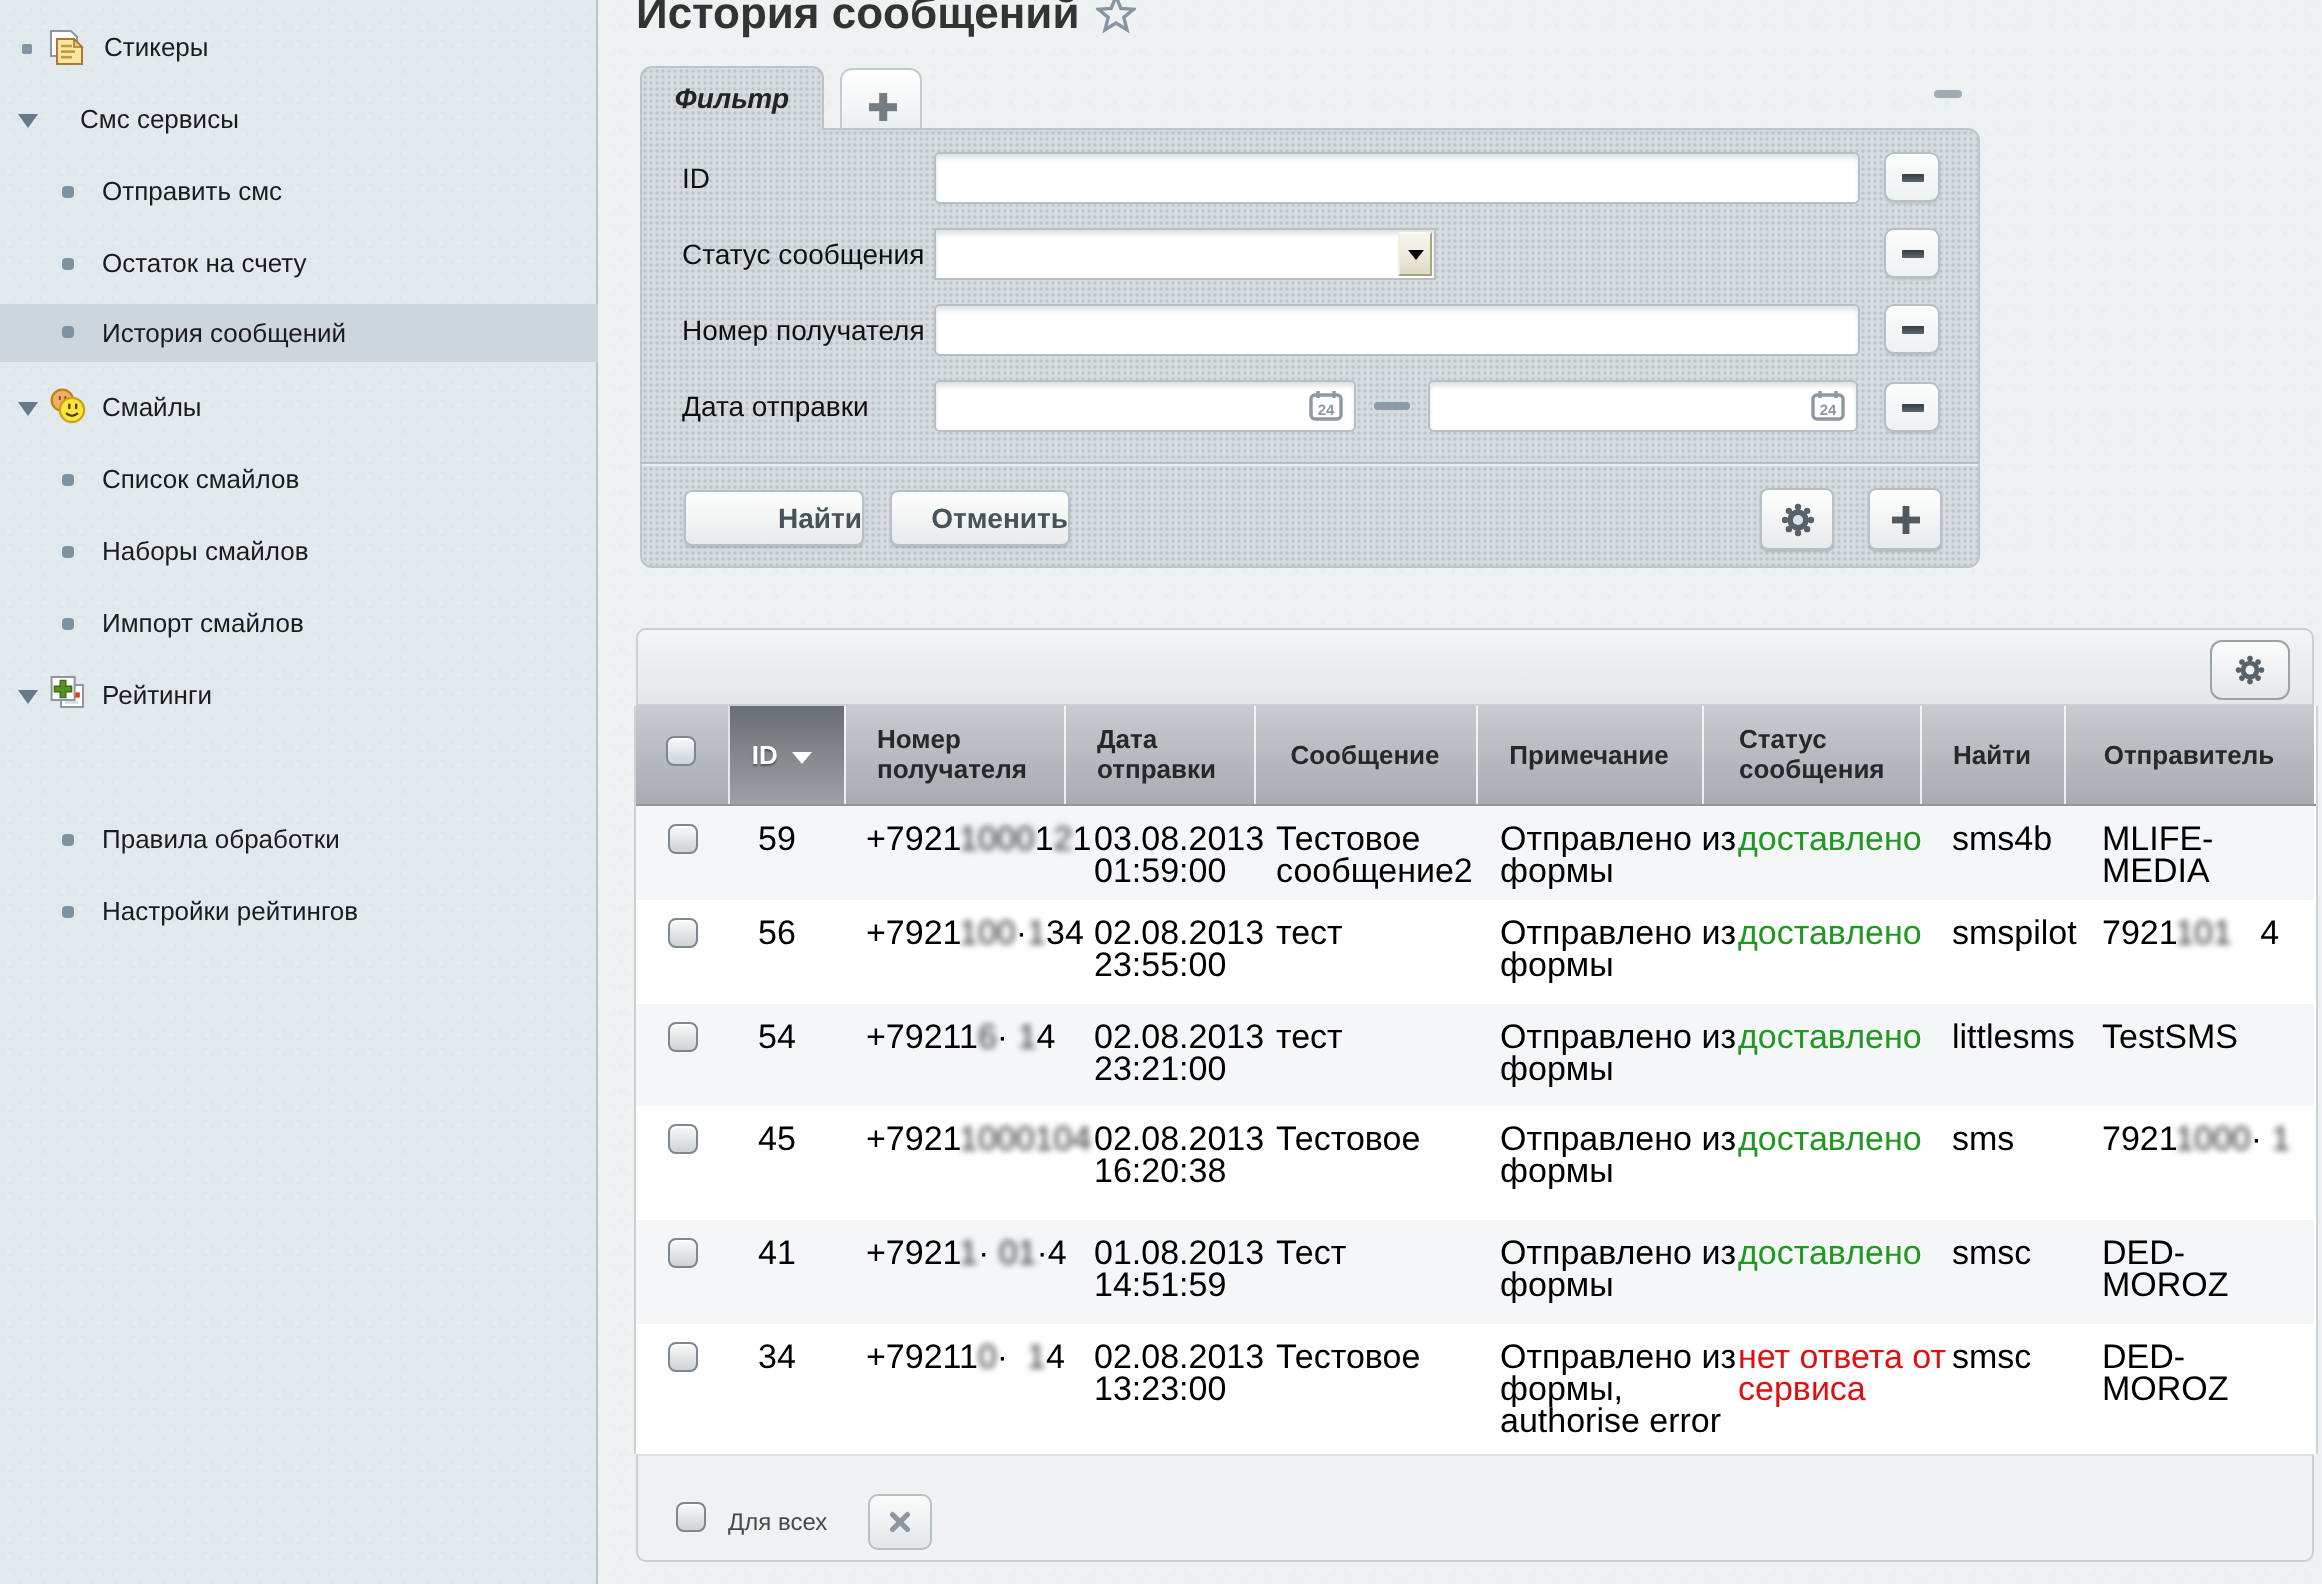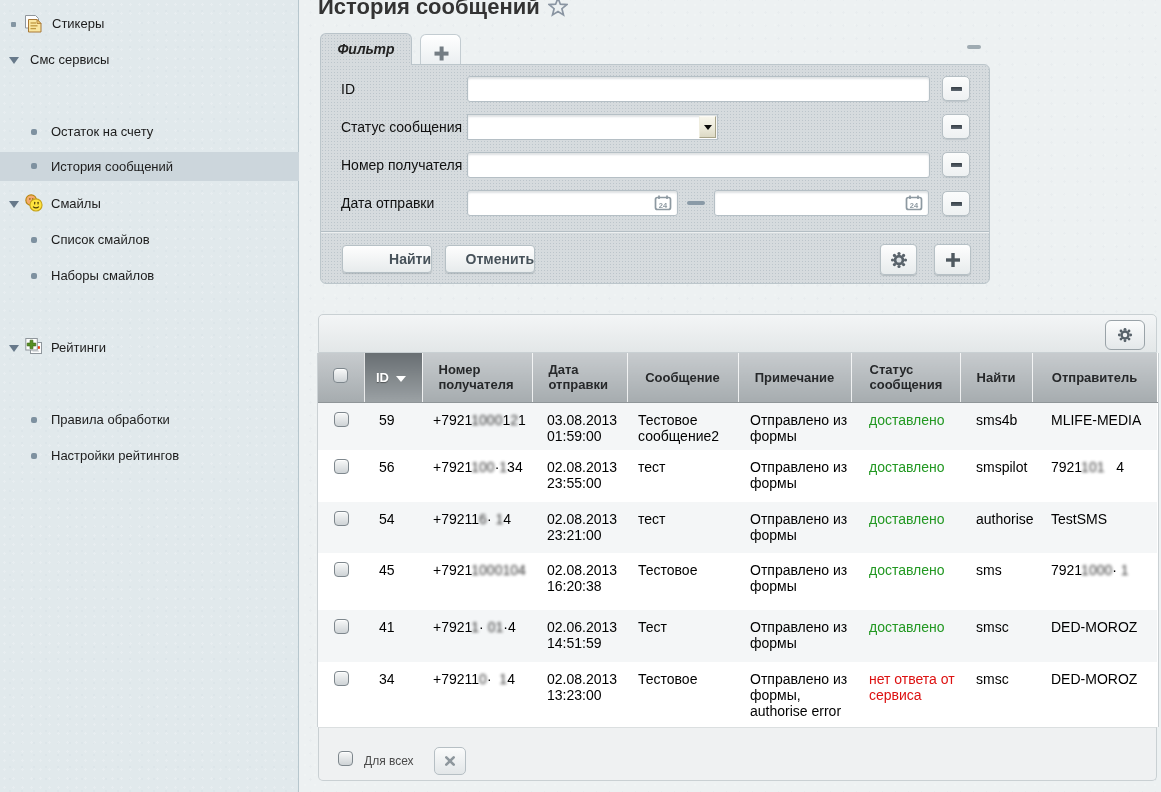--- a/index.html
+++ b/index.html
@@ -126,21 +126,21 @@
   td.c6 { padding-left:12px; }
   td.c7 { padding-left:18px; }
   td.c8 { padding-left:16px; }
   td.c9 { padding-left:19px; }
   th.cb, td.cb { text-align:center; padding:9px 0; }
   th.idc {
     background:linear-gradient(#686e72,#9ba1a4); color:#fff; text-align:center; padding-left:0;
     text-shadow:0 1px 1px rgba(0,0,0,.4);
   }
   td {
-    font-size:14px; color:#000; padding:9px 6px 4px 12px; vertical-align:top;
+    font-size:17px; color:#000; padding:9px 6px 4px 12px; vertical-align:top;
     line-height:16px;
   }
   tr.odd td { background:#f4f6f7; }
   tr.even td { background:#fff; }
   td.idc { text-align:left; padding-left:15px; }
   .ok { color:#229822; }
   .err { color:#dd1111; }
   .gfoot {
     height:54px; background:#eff1f2; border:1px solid #c9d0d3; border-top:1px solid #dbdfe0;
     border-radius:0 0 5px 5px; position:relative;
@@ -169,21 +169,25 @@
       <path d="M3.5 4.5 h8.5 l4 4 v8.5 h-12.5 z" fill="#f9e6a0" stroke="#a87836"></path>
       <path d="M12 4.5 l4 4 h-4 z" fill="#edcc6e" stroke="#a87836" stroke-width="0.8"></path>
       <line x1="5.5" y1="8" x2="11" y2="8" stroke="#c09a42" stroke-width="1.3"></line>
       <line x1="5.5" y1="10.8" x2="12.5" y2="10.8" stroke="#c09a42" stroke-width="1.3"></line>
       <line x1="5.5" y1="13.6" x2="11" y2="13.6" stroke="#c09a42" stroke-width="1.3"></line>
     </svg>
     <span class="txt" style="left:52px;">Стикеры</span>
   </div>
   <div class="mi" style="top:42px;">
       <span class="tri"></span>
-      <span class="txt" style="left:30px;">Смс сервисы</span>
+      <span class="txt" style="left:40px;">Смс сервисы</span>
+    </div>
+  <div class="mi" style="top:78px;">
+      <span class="bullet"></span>
+      <span class="txt" style="left:51px;">Отправить смс</span>
     </div>
   <div class="mi" style="top:114px;">
       <span class="bullet"></span>
       <span class="txt" style="left:51px;">Остаток на счету</span>
     </div>
   <div class="mi sel" style="top:152px;">
       <span class="bullet" style="top:11px;"></span>
       <span class="txt" style="left:51px;top:7px;">История сообщений</span>
     </div>
   <div class="mi" style="top:186px;">
@@ -199,20 +203,24 @@
     </svg>
     <span class="txt" style="left:51px;">Смайлы</span>
   </div>
   <div class="mi" style="top:222px;">
       <span class="bullet"></span>
       <span class="txt" style="left:51px;">Список смайлов</span>
     </div>
   <div class="mi" style="top:258px;">
       <span class="bullet"></span>
       <span class="txt" style="left:51px;">Наборы смайлов</span>
+    </div>
+  <div class="mi" style="top:294px;">
+      <span class="bullet"></span>
+      <span class="txt" style="left:51px;">Импорт смайлов</span>
     </div>
   <div class="mi" style="top:330px;">
     <span class="tri"></span>
     <svg class="mico" style="top:8px;" width="18" height="18" viewBox="0 0 18 18">
       <rect x="5.5" y="4.5" width="11" height="11" fill="#fdfdfd" stroke="#8f969c"></rect>
       <rect x="12.3" y="8.2" width="2.6" height="2.6" fill="#e23b10"></rect>
       <line x1="7.5" y1="13.2" x2="14" y2="13.2" stroke="#d5d9db" stroke-width="1.3"></line>
       <rect x="0.8" y="0.5" width="11.5" height="11.5" fill="#fdfdfd" stroke="#8f969c"></rect>
       <g fill="#579023" stroke="#3f6b17" stroke-width="0.7">
         <path d="M5.1 2.2 h2.8 v2.9 h2.9 v2.8 h-2.9 v2.9 h-2.8 v-2.9 h-2.9 v-2.8 h2.9 z"></path>
@@ -377,39 +385,39 @@
       <td class="c9">7921<span class="cens">101</span>&nbsp;&nbsp;&nbsp;4</td>
     </tr>
     <tr class="odd" style="height:51px;">
       <td class="cb"><span class="chk"></span></td>
       <td class="idc">54</td>
       <td class="c3">+79211<span class="cens">6</span>·&nbsp;<span class="cens">1</span>4</td>
       <td class="c4">02.08.2013 23:21:00</td>
       <td class="c5">тест</td>
       <td class="c6">Отправлено&nbsp;из формы</td>
       <td class="ok c7">доставлено</td>
-      <td class="c8">authorise</td>
+      <td class="c8">littlesms</td>
       <td class="c9">TestSMS</td>
     </tr>
     <tr class="even" style="height:57px;">
       <td class="cb"><span class="chk"></span></td>
       <td class="idc">45</td>
       <td class="c3">+7921<span class="cens">1000104</span></td>
       <td class="c4">02.08.2013 16:20:38</td>
       <td class="c5">Тестовое</td>
       <td class="c6">Отправлено&nbsp;из формы</td>
       <td class="ok c7">доставлено</td>
       <td class="c8">sms</td>
       <td class="c9">7921<span class="cens">1000</span>·&nbsp;<span class="cens">1</span></td>
     </tr>
     <tr class="odd" style="height:52px;">
       <td class="cb"><span class="chk"></span></td>
       <td class="idc">41</td>
       <td class="c3">+7921<span class="cens">1</span>·&nbsp;<span class="cens">01</span>·4</td>
-      <td class="c4">02.06.2013 14:51:59</td>
+      <td class="c4">01.08.2013 14:51:59</td>
       <td class="c5">Тест</td>
       <td class="c6">Отправлено&nbsp;из формы</td>
       <td class="ok c7">доставлено</td>
       <td class="c8">smsc</td>
       <td class="c9">DED-MOROZ</td>
     </tr>
     <tr class="even" style="height:65px;">
       <td class="cb"><span class="chk"></span></td>
       <td class="idc">34</td>
       <td class="c3">+79211<span class="cens">0</span>·&nbsp;&nbsp;<span class="cens">1</span>4</td>

